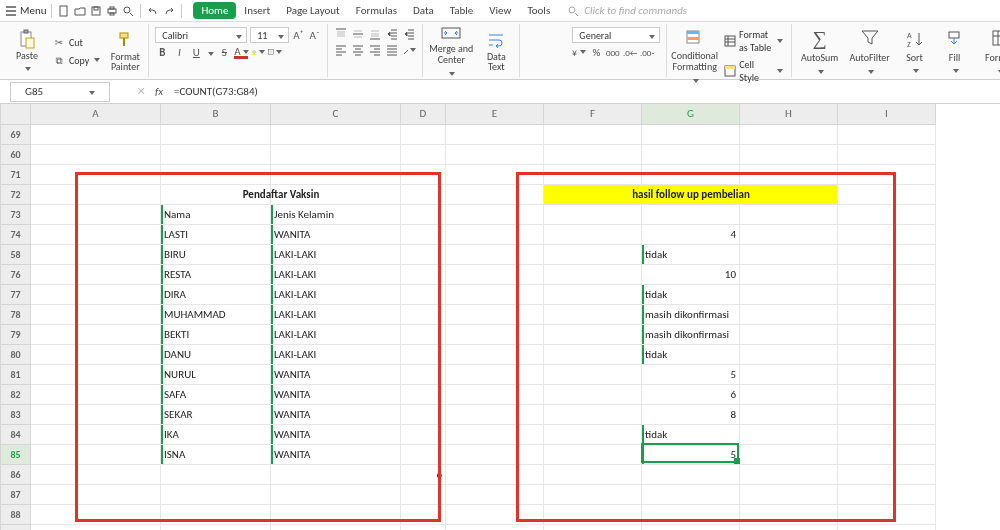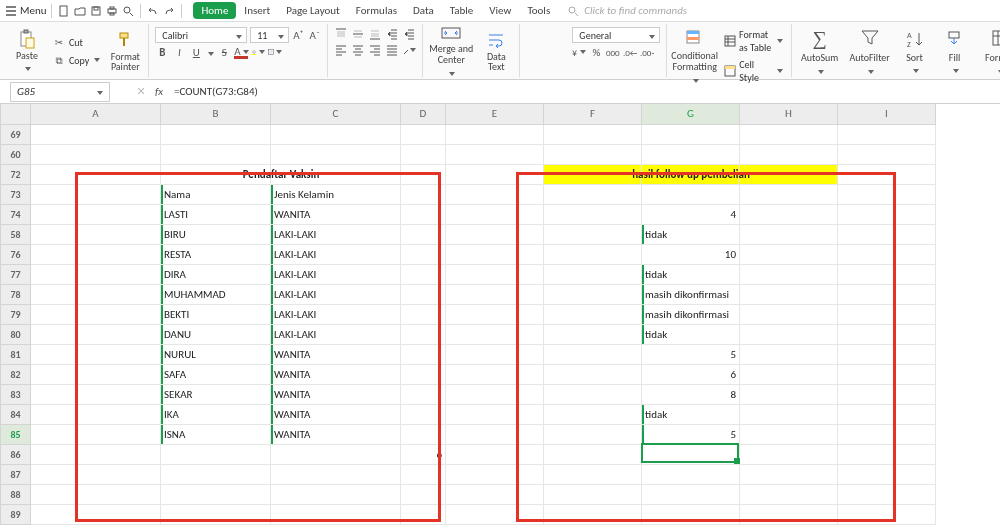--- a/index.html
+++ b/index.html
@@ -25,21 +25,21 @@
   .stack { display: flex; flex-direction: column; gap: 2px; padding: 2px 2px; }
   .row { display: flex; align-items: center; gap: 3px; }
   .pill { display: inline-flex; align-items: center; gap: 3px; font-size: 10px; padding: 1px 2px; }
   .input-like { border: 1px solid #ccc; background: #fff; font-size: 10px; height: 16px; display: flex; align-items: center; padding: 0 4px 0 6px; gap: 6px; justify-content: space-between; }
   .caret::after { content: ""; display: inline-block; border-left: 3px solid transparent; border-right: 3px solid transparent; border-top: 4px solid #666; margin-left: 2px; }
   .bigico { width: 20px; height: 20px; }
   .xbigico { width: 24px; height: 24px; }
 
   
   .fbar { display: flex; align-items: center; height: 24px; border-bottom: 1px solid #d0d0d0; }
-  .namebox { width: 100px; height: 20px; border: 1px solid #ccc; margin: 2px 4px 2px 10px; display: flex; align-items: center; padding: 0 6px; font-size: 11px; color: #333; background: #fff; justify-content: space-between; font-style: italic; }
+  .namebox { width: 100px; height: 20px; border: 1px solid #ccc; margin: 2px 4px 2px 10px; display: flex; align-items: center; padding: 0 14px; font-size: 11px; color: #333; background: #fff; justify-content: space-between; }
   .fbar .fx { display: flex; align-items: center; gap: 4px; margin-left: 20px; }
   .fbar .formula { flex: 1; padding: 0 8px; font-size: 11px; color: #333; }
 
   
   .grid-wrap { position: relative; height: calc(530px - 22px - 58px - 24px); overflow: auto; }
   table.grid { border-collapse: collapse; table-layout: fixed; }
   .colhead th { position: sticky; top: 0; background: #ededed; font-weight: normal; font-size: 11px; color: #666; border: 1px solid #d4d4d4; border-top: none; height: 20px; text-align: center; z-index: 2; }
   .colhead th:first-child { position: sticky; left: 0; z-index: 3; width: 30px; }
   .rowhead { position: sticky; left: 0; background: #ededed; color: #666; font-size: 10px; text-align: center; border: 1px solid #d4d4d4; width: 30px; z-index: 1; }
   .rowhead.active { background: #dfeadd; color: #1a9e4b; }
@@ -481,20 +481,32 @@
           <td class="cell" id="cell-B70"></td>
           <td class="cell" id="cell-C70"></td>
           <td class="cell" id="cell-D70"></td>
           <td class="cell" id="cell-E70"></td>
           <td class="cell" id="cell-F70"></td>
           <td class="cell" id="cell-G70"></td>
           <td class="cell" id="cell-H70"></td>
           <td class="cell" id="cell-I70"></td>
         </tr>
         <tr>
+          <th class="rowhead">71</th>
+          <td class="cell" id="cell-A71"></td>
+          <td class="cell" id="cell-B71"></td>
+          <td class="cell" id="cell-C71"></td>
+          <td class="cell" id="cell-D71"></td>
+          <td class="cell" id="cell-E71"></td>
+          <td class="cell" id="cell-F71"></td>
+          <td class="cell" id="cell-G71"></td>
+          <td class="cell" id="cell-H71"></td>
+          <td class="cell" id="cell-I71"></td>
+        </tr>
+        <tr>
           <th class="rowhead">72</th>
           <td class="cell" id="cell-A72"></td>
           <td class="cell center" id="cell-B72" style="text-align:center;overflow:visible;position:relative;">
             <div style="position: absolute; left: 0px; top: 0px; width: 240px; text-align: center; font-weight: bold; line-height: 20px;">Pendaftar Vaksin</div>
           </td>
           <td class="cell" id="cell-C72"></td>
           <td class="cell" id="cell-D72"></td>
           <td class="cell" id="cell-E72"></td>
           <td class="cell" id="cell-F72" style="background: rgb(255, 255, 0);"></td>
           <td class="cell" id="cell-G72" style="text-align: center; position: relative; background: rgb(255, 255, 0);">

